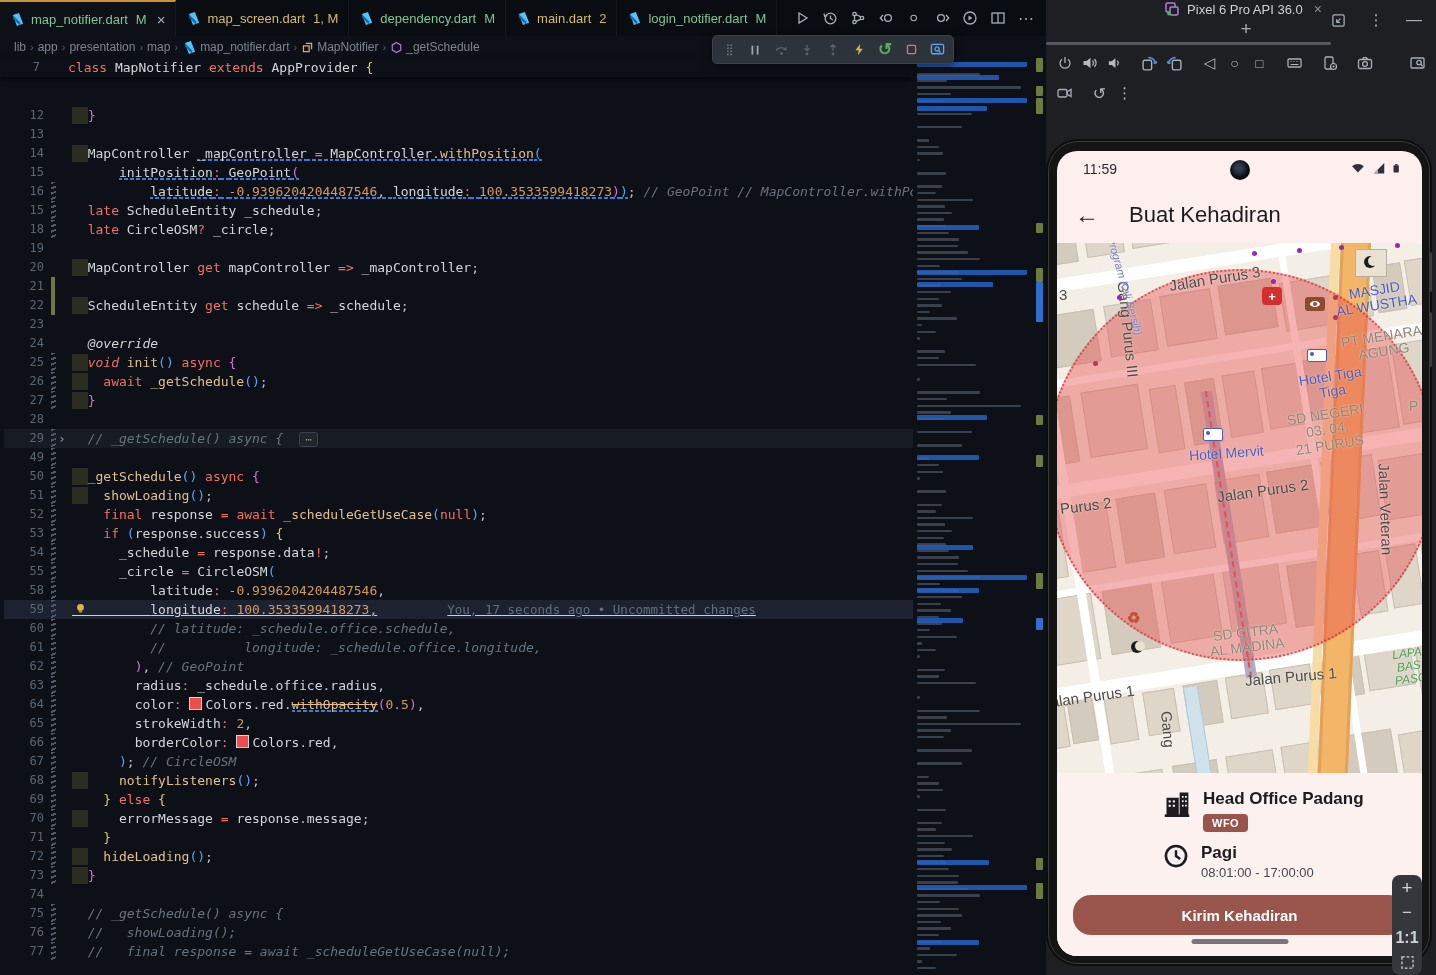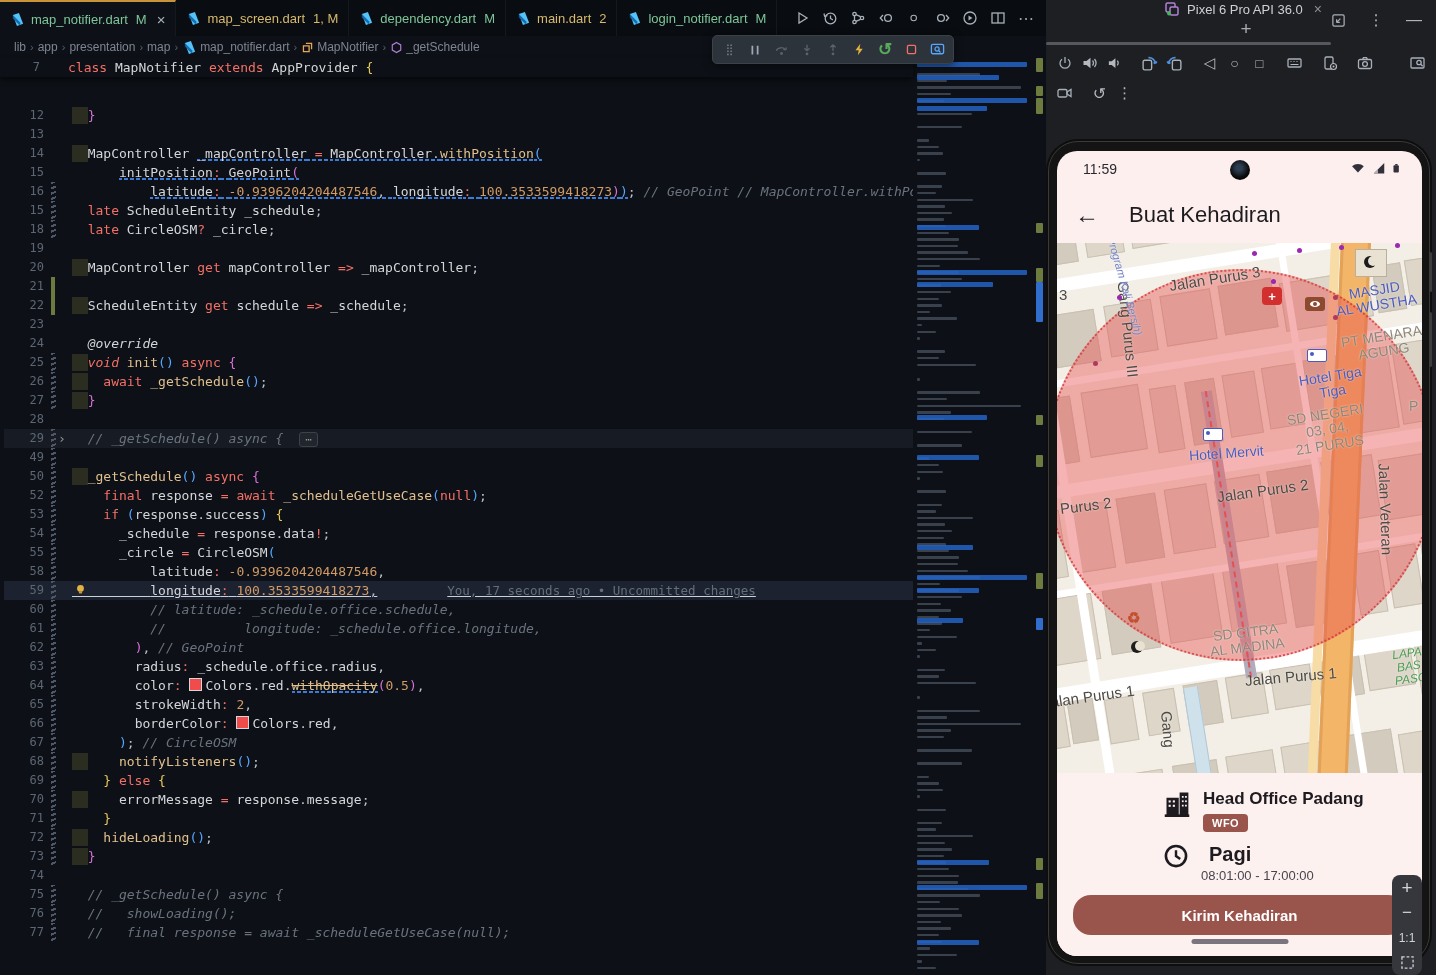--- a/index.html
+++ b/index.html
@@ -129,30 +129,30 @@
   .bed{width:18px;height:11px;border:1.5px solid #4a5bbf;border-radius:2px;position:relative;background:#fff;}
   .bed:after{content:"";position:absolute;left:2px;top:2px;width:4px;height:4px;border-radius:50%;background:#4a5bbf;}
   .recy{color:#c0502f;font-size:15px;font-weight:bold;}
 
   #sheet{position:absolute;left:0;top:622px;width:100%;height:183px;background:#fcf1ee;}
   #officerow{position:absolute;left:106px;top:16px;display:flex;gap:12px;}
   #officename{font-size:17px;font-weight:bold;color:#1d1b20;}
   #wfobadge{display:inline-block;margin-top:5px;background:#99544b;color:#fff;font-size:11px;font-weight:bold;
     padding:3px 9px;border-radius:4px;letter-spacing:.5px;}
   #shiftrow{position:absolute;left:106px;top:70px;display:flex;gap:12px;}
-  #shiftname{font-size:20px;font-weight:bold;color:#1d1b20;margin-left:8px;}
+  #shiftname{font-size:17px;font-weight:bold;color:#1d1b20;}
   #shifthours{font-size:13px;color:#49454f;margin-top:2px;}
   #sendbtn{position:absolute;left:16px;top:122px;width:333px;height:40px;background:#99544b;border-radius:18px;
     display:flex;align-items:center;justify-content:center;color:#fff;font-size:15px;font-weight:bold;cursor:pointer;}
   #handle{position:absolute;left:50%;top:166px;transform:translateX(-50%);width:97px;height:5px;border-radius:3px;background:#79747e;}
 
   #zoomctl{position:absolute;left:346px;top:875px;width:30px;height:100px;background:#35373c;border-radius:8px;
     display:flex;flex-direction:column;align-items:center;color:#cfd2d6;z-index:60;}
   #zoomctl .zi{height:25px;display:flex;align-items:center;justify-content:center;cursor:pointer;width:100%;}
-  #zoomctl .ratio{font-size:12px;font-weight:normal;}
+  #zoomctl .ratio{font-size:16px;font-weight:bold;}
   svg{display:block;}
 </style>
 </head>
 <body>
 
 <div id="app">
 
   <div id="editor">
     <div id="tabbar">
         <div class="tab mod active">
@@ -353,20 +353,21 @@
         <div class="row"><span class="ln">22</span><span class="gitadd"></span><span class="linemark"></span><span class="tk-pl">  </span><span class="tk-id">ScheduleEntity</span><span class="tk-pl"> </span><span class="tk-k">get</span><span class="tk-pl"> </span><span class="tk-id">schedule</span><span class="tk-op"> =&gt; </span><span class="tk-id">_schedule</span><span class="tk-pl">;</span></div>
         <div class="row"><span class="ln">23</span></div>
         <div class="row"><span class="ln">24</span><span class="tk-pl">  </span><span class="tk-ann">@override</span></div>
         <div class="row"><span class="ln">25</span><span class="gitmod"></span><span class="linemark"></span><span class="tk-pl">  </span><span class="tk-k tk-it">void</span><span class="tk-pl"> </span><span class="tk-fn">init</span><span class="tk-b3">()</span><span class="tk-pl"> </span><span class="tk-k">async</span><span class="tk-pl"> </span><span class="tk-b2">{</span></div>
         <div class="row"><span class="ln">26</span><span class="gitmod"></span><span class="linemark"></span><span class="tk-pl">    </span><span class="tk-k">await</span><span class="tk-pl"> </span><span class="tk-fn">_getSchedule</span><span class="tk-b3">()</span><span class="tk-pl">;</span></div>
         <div class="row"><span class="ln">27</span><span class="gitmod"></span><span class="linemark"></span><span class="tk-pl">  </span><span class="tk-b2">}</span></div>
         <div class="row"><span class="ln">28</span></div>
         <div class="row folded"><span class="ln">29</span><span class="gitmod"></span><span class="foldchev">›</span><span class="tk-pl">  </span><span class="tk-cmt">// _getSchedule() async { </span><span class="foldbadge">⋯</span></div>
         <div class="row"><span class="ln">49</span><span class="gitmod"></span></div>
         <div class="row"><span class="ln">50</span><span class="gitmod"></span><span class="linemark"></span><span class="tk-pl">  </span><span class="tk-fn">_getSchedule</span><span class="tk-b3">()</span><span class="tk-pl"> </span><span class="tk-k">async</span><span class="tk-pl"> </span><span class="tk-b2">{</span></div>
+        <div class="row"><span class="ln">51</span><span class="gitmod"></span><span class="linemark"></span><span class="tk-pl">    </span><span class="tk-fn">showLoading</span><span class="tk-b3">()</span><span class="tk-pl">;</span></div>
         <div class="row"><span class="ln">52</span><span class="gitmod"></span><span class="tk-pl">    </span><span class="tk-k">final</span><span class="tk-pl"> </span><span class="tk-id">response</span><span class="tk-op"> = </span><span class="tk-k">await</span><span class="tk-pl"> </span><span class="tk-fn">_scheduleGetUseCase</span><span class="tk-b3">(</span><span class="tk-k">null</span><span class="tk-b3">)</span><span class="tk-pl">;</span></div>
         <div class="row"><span class="ln">53</span><span class="gitmod"></span><span class="tk-pl">    </span><span class="tk-k">if</span><span class="tk-pl"> </span><span class="tk-b3">(</span><span class="tk-id">response</span><span class="tk-pl">.</span><span class="tk-id">success</span><span class="tk-b3">)</span><span class="tk-pl"> </span><span class="tk-b1">{</span></div>
         <div class="row"><span class="ln">54</span><span class="gitmod"></span><span class="tk-pl">      </span><span class="tk-id">_schedule</span><span class="tk-op"> = </span><span class="tk-id">response</span><span class="tk-pl">.</span><span class="tk-id">data</span><span class="tk-op">!</span><span class="tk-pl">;</span></div>
         <div class="row"><span class="ln">55</span><span class="gitmod"></span><span class="tk-pl">      </span><span class="tk-id">_circle</span><span class="tk-op"> = </span><span class="tk-id">CircleOSM</span><span class="tk-b3">(</span></div>
         <div class="row"><span class="ln">58</span><span class="gitmod"></span><span class="tk-pl">          </span><span class="tk-id">latitude</span><span class="tk-op">:</span><span class="tk-pl"> </span><span class="tk-num">-0.9396204204487546</span><span class="tk-pl">,</span></div>
         <div class="row hl"><span class="ln">59</span><span class="gitmod"></span><span class="bulb"><svg width="13" height="14" viewBox="0 0 16 16" fill="none">
               <circle cx="8" cy="6" r="4.2" fill="#e3b341"></circle>
               <rect x="6" y="10" width="4" height="2.2" rx="0.8" fill="#c99b2e"></rect>
             </svg></span><span class="tk-pl">          </span><span class="tk-id">longitude</span><span class="tk-op">:</span><span class="tk-pl"> </span><span class="tk-num">100.3533599418273</span><span class="tk-pl">,</span><span class="blame">You, 17 seconds ago • Uncommitted changes</span></div>
         <div class="row"><span class="ln">60</span><span class="gitmod"></span><span class="tk-pl">          </span><span class="tk-cmt">// latitude: _schedule.office.schedule,</span></div>

